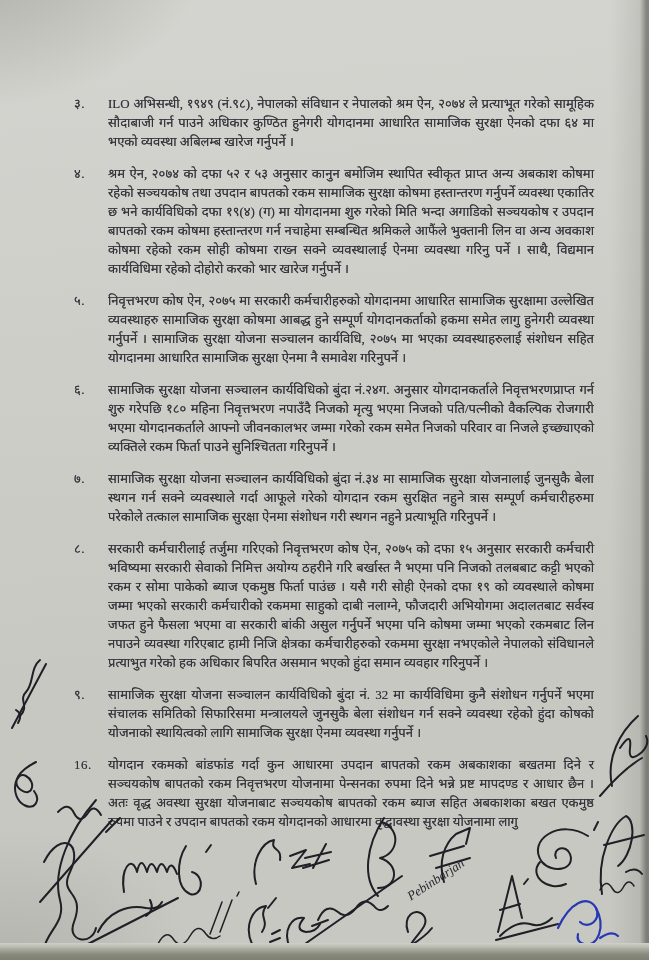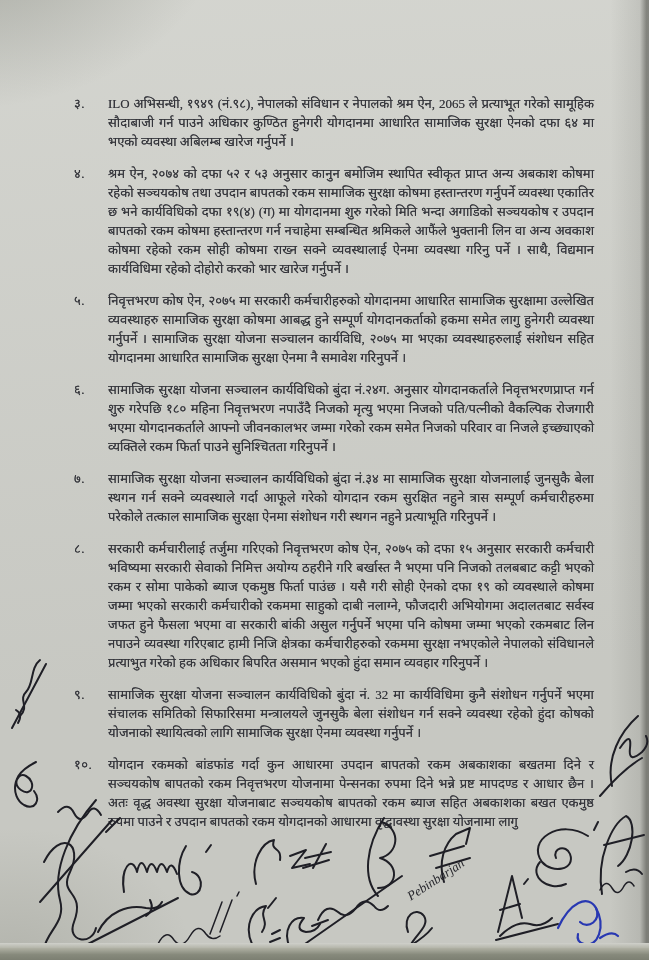--- a/index.html
+++ b/index.html
@@ -49,21 +49,21 @@
 </style>
 </head>
 <body>
 
 <div class="photo">
   <div class="paper-shade"></div>
 
   <div class="content">
     <div class="para">
       <div class="num">३.</div>
-      <div class="text">ILO अभिसन्धी, १९४९ (नं.९८), नेपालको संविधान र नेपालको श्रम ऐन, 2065 ले प्रत्याभूत गरेको सामूहिक सौदाबाजी गर्न पाउने अधिकार कुण्ठित हुनेगरी योगदानमा आधारित सामाजिक सुरक्षा ऐनको दफा ६४ मा भएको व्यवस्था अबिलम्ब खारेज गर्नुपर्ने ।</div>
+      <div class="text">ILO अभिसन्धी, १९४९ (नं.९८), नेपालको संविधान र नेपालको श्रम ऐन, २०७४ ले प्रत्याभूत गरेको सामूहिक सौदाबाजी गर्न पाउने अधिकार कुण्ठित हुनेगरी योगदानमा आधारित सामाजिक सुरक्षा ऐनको दफा ६४ मा भएको व्यवस्था अबिलम्ब खारेज गर्नुपर्ने ।</div>
     </div>
     <div class="para">
       <div class="num">४.</div>
       <div class="text">श्रम ऐन, २०७४ को दफा ५२ र ५३ अनुसार कानुन बमोजिम स्थापित स्वीकृत प्राप्त अन्य अबकाश कोषमा रहेको सञ्चयकोष तथा उपदान बापतको रकम सामाजिक सुरक्षा कोषमा हस्तान्तरण गर्नुपर्ने व्यवस्था एकातिर छ भने कार्यविधिको दफा १९(४) (ग) मा योगदानमा शुरु गरेको मिति भन्दा अगाडिको सञ्चयकोष र उपदान बापतको रकम कोषमा हस्तान्तरण गर्न नचाहेमा सम्बन्धित श्रमिकले आफैंले भुक्तानी लिन वा अन्य अवकाश कोषमा रहेको रकम सोही कोषमा राख्न सक्ने व्यवस्थालाई ऐनमा व्यवस्था गरिनु पर्ने । साथै, विद्यमान कार्यविधिमा रहेको दोहोरो करको भार खारेज गर्नुपर्ने ।</div>
     </div>
     <div class="para">
       <div class="num">५.</div>
       <div class="text">निवृत्तभरण कोष ऐन, २०७५ मा सरकारी कर्मचारीहरुको योगदानमा आधारित सामाजिक सुरक्षामा उल्लेखित व्यवस्थाहरु सामाजिक सुरक्षा कोषमा आबद्ध हुने सम्पूर्ण योगदानकर्ताको हकमा समेत लागु हुनेगरी व्यवस्था गर्नुपर्ने । सामाजिक सुरक्षा योजना सञ्चालन कार्यविधि, २०७५ मा भएका व्यवस्थाहरुलाई संशोधन सहित योगदानमा आधारित सामाजिक सुरक्षा ऐनमा नै समावेश गरिनुपर्ने ।</div>
     </div>
     <div class="para">
@@ -76,21 +76,21 @@
     </div>
     <div class="para">
       <div class="num">८.</div>
       <div class="text">सरकारी कर्मचारीलाई तर्जुमा गरिएको निवृत्तभरण कोष ऐन, २०७५ को दफा १५ अनुसार सरकारी कर्मचारी भविष्यमा सरकारी सेवाको निमित्त अयोग्य ठहरीने गरि बर्खास्त नै भएमा पनि निजको तलबबाट कट्टी भएको रकम र सोमा पाकेको ब्याज एकमुष्ठ फिर्ता पाउंछ । यसै गरी सोही ऐनको दफा १९ को व्यवस्थाले कोषमा जम्मा भएको सरकारी कर्मचारीको रकममा साहुको दाबी नलाग्ने, फौजदारी अभियोगमा अदालतबाट सर्वस्व जफत हुने फैसला भएमा वा सरकारी बांकी असुल गर्नुपर्ने भएमा पनि कोषमा जम्मा भएको रकमबाट लिन नपाउने व्यवस्था गरिएबाट हामी निजि क्षेत्रका कर्मचारीहरुको रकममा सुरक्षा नभएकोले नेपालको संविधानले प्रत्याभुत गरेको हक अधिकार बिपरित असमान भएको हुंदा समान व्यवहार गरिनुपर्ने ।</div>
     </div>
     <div class="para">
       <div class="num">९.</div>
       <div class="text">सामाजिक सुरक्षा योजना सञ्चालन कार्यविधिको बुंदा नं. 32 मा कार्यविधिमा कुनै संशोधन गर्नुपर्ने भएमा संचालक समितिको सिफारिसमा मन्त्रालयले जुनसुकै बेला संशोधन गर्न सक्ने व्यवस्था रहेको हुंदा कोषको योजनाको स्थायित्वको लागि सामाजिक सुरक्षा ऐनमा व्यवस्था गर्नुपर्ने ।</div>
     </div>
     <div class="para">
-      <div class="num">१०.</div>
+      <div class="num">16.</div>
       <div class="text">योगदान रकमको बांडफांड गर्दा कुन आधारमा उपदान बापतको रकम अबकाशका बखतमा दिने र सञ्चयकोष बापतको रकम निवृत्तभरण योजनामा पेन्सनका रुपमा दिने भन्ने प्रष्ट मापदण्ड र आधार छैन । अतः वृद्ध अवस्था सुरक्षा योजनाबाट सञ्चयकोष बापतको रकम ब्याज सहित अबकाशका बखत एकमुष्ठ रुपमा पाउने र उपदान बापतको रकम योगदानको आधारमा वृद्धावस्था सुरक्षा योजनामा लागु</div>
     </div>
     <div class="para">
       <div class="num"></div>
       <div class="text"></div>
     </div>
   </div>
 
   <svg class="sig-layer" viewBox="0 0 649 960" aria-hidden="true">
 

